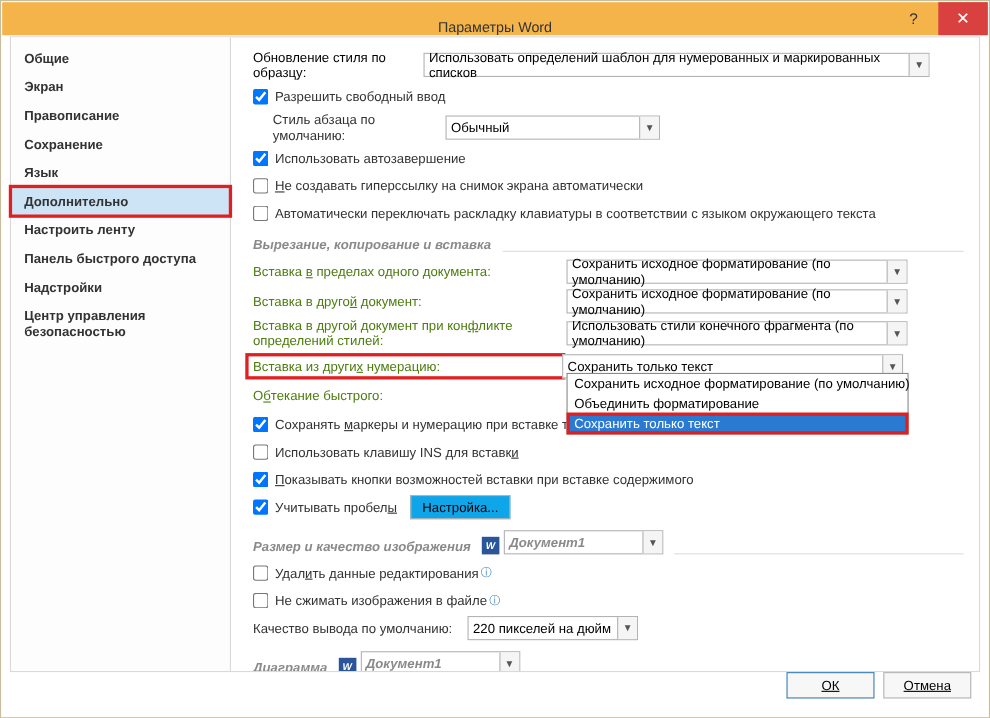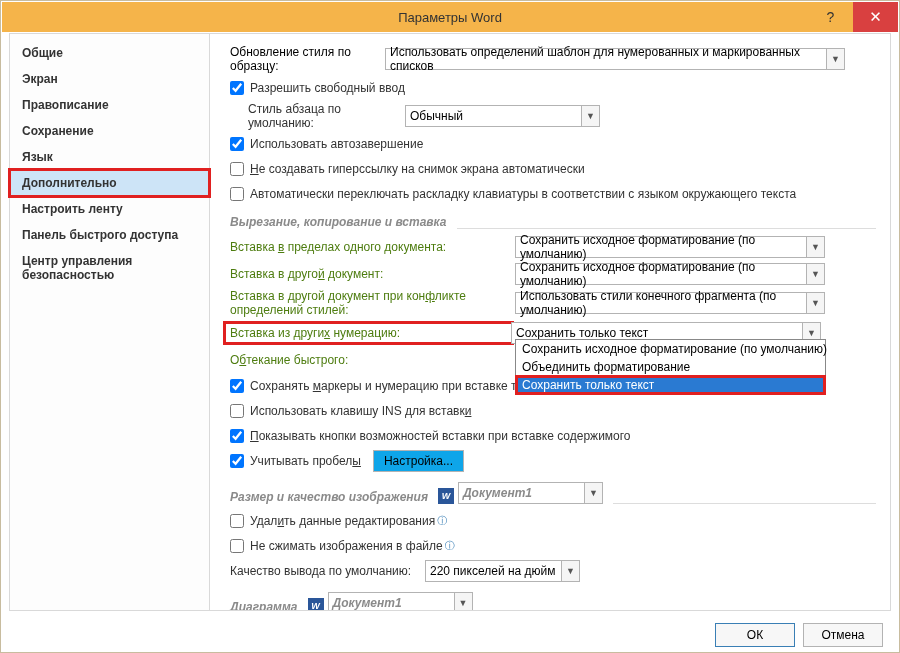--- a/index.html
+++ b/index.html
@@ -16,21 +16,21 @@
   .outer-border {
     border: 1px solid #c8bc9f;
     width: 900px;
     height: 653px;
     position: absolute;
   }
   .titlebar {
     height: 30px;
     background: #f5b44a;
     display: flex;
-    align-items: center;
+    align-items: flex-end;
     justify-content: center;
     position: relative;
     margin: 1px;
   }
   .titlebar-title {
     color: #333;
     font-size: 13px;
   }
   .titlebar-buttons {
     position: absolute;
@@ -200,24 +200,25 @@
     color: #fff;
     font-size: 9px;
     font-weight: bold;
     text-align: center;
     line-height: 16px;
     margin-right: 4px;
   }
   .footer {
     height: 36px;
     display: flex;
-    align-items: flex-end;
+    align-items: flex-start;
     justify-content: flex-end;
     padding: 0 16px;
     gap: 8px;
+    text-decoration: underline;
   }
   .footer-btn {
     border: 1px solid #b3b3b3;
     background: #f7f7f7;
     padding: 4px 0;
     width: 80px;
     text-align: center;
   }
   .footer-btn.primary {
     border: 1px solid #3a7fb5;
@@ -242,20 +243,21 @@
   <div class="body-area">
     <div class="sidebar">
       <div class="sidebar-item"><span>Общие</span></div>
       <div class="sidebar-item"><span>Экран</span></div>
       <div class="sidebar-item"><span>Правописание</span></div>
       <div class="sidebar-item"><span>Сохранение</span></div>
       <div class="sidebar-item"><span>Язык</span></div>
       <div class="sidebar-item selected highlighted"><span>Дополнительно</span></div>
       <div class="sidebar-item"><span>Настроить ленту</span></div>
       <div class="sidebar-item"><span>Панель быстрого доступа</span></div>
+      <div class="sidebar-item"><span>Надстройки</span></div>
       <div class="sidebar-item"><span>Центр управления безопасностью</span></div>
     </div>
 
     <div class="content">
 
       <div class="row">
         <div class="two-line-label">Обновление стиля по образцу:</div>
         <div class="select-box" style="width:460px">
           <span>Использовать определений шаблон для нумерованных и маркированных списков</span>
           <span class="arrow">▼</span>

